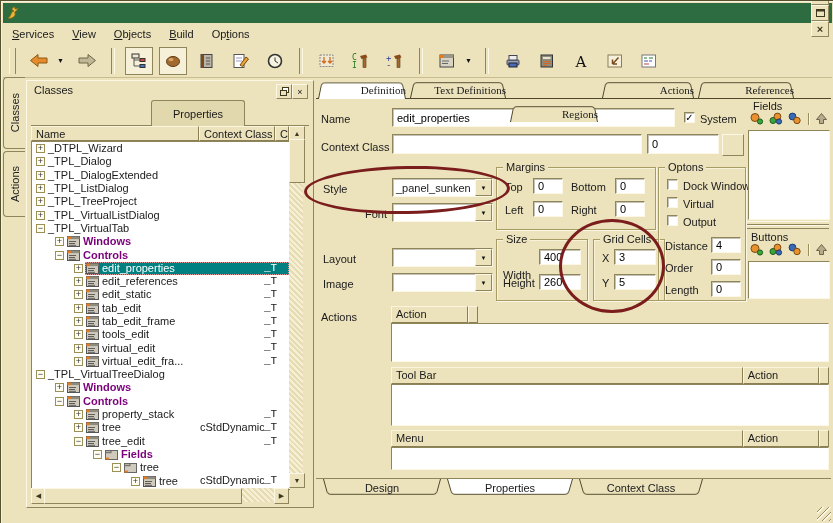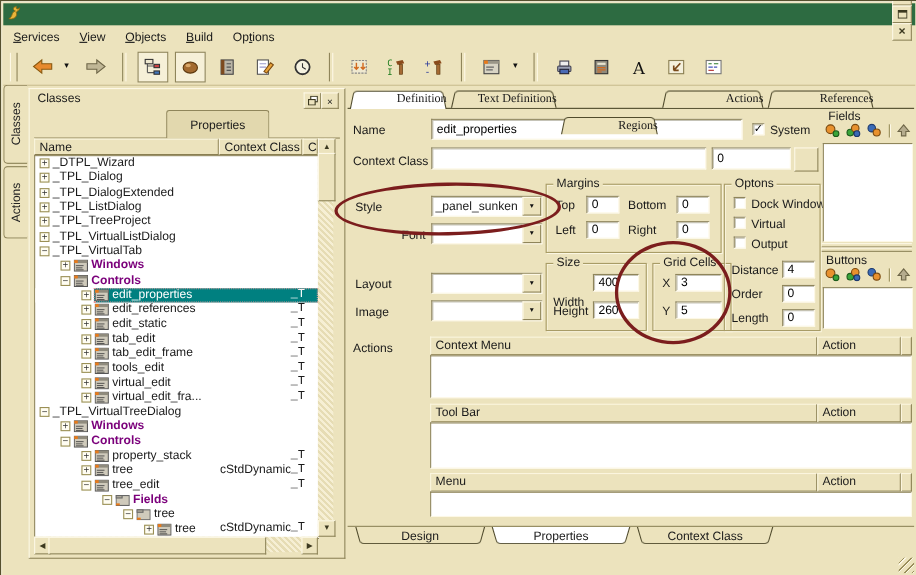--- a/index.html
+++ b/index.html
@@ -851,21 +851,20 @@
         <svg width="13" height="13">
           <path d="M6.5 1.5 L11.5 7.5 H8.5 V11.5 H4.5 V7.5 H1.5 Z" fill="#b5ac8e" stroke="#6e6648"></path>
         </svg>
       </span>
     </div>
   <div class="alist-body" style="left:747px;top:260px;width:80px;height:36px;"></div>
 
   <span class="lbl" style="left:320px;top:310px;">Actions</span>
   <div id="alists">
       <div class="alist-hdr" style="left: 390px; top: 305px; width: 438px;">
-        <div class="hdrcell" style="width: 355px; box-sizing: border-box;">Context Menu</div>
         <div class="hdrcell" style="width: 77px; box-sizing: border-box;">Action</div>
         <div class="hdrcell" style="width: 6px; box-sizing: border-box;"></div>
       </div>
       <div class="alist-body" style="left: 390px; top: 322px; width: 436px; height: 37px;"></div>
       <div class="alist-hdr" style="left: 390px; top: 366px; width: 438px;">
         <div class="hdrcell" style="width: 355px; box-sizing: border-box;">Tool Bar</div>
         <div class="hdrcell" style="width: 77px; box-sizing: border-box;">Action</div>
         <div class="hdrcell" style="width: 6px; box-sizing: border-box;"></div>
       </div>
       <div class="alist-body" style="left: 390px; top: 383px; width: 436px; height: 40px;"></div>

